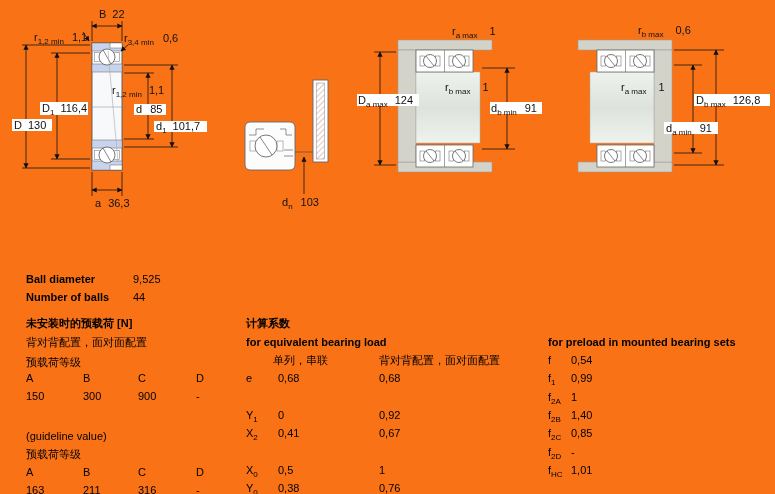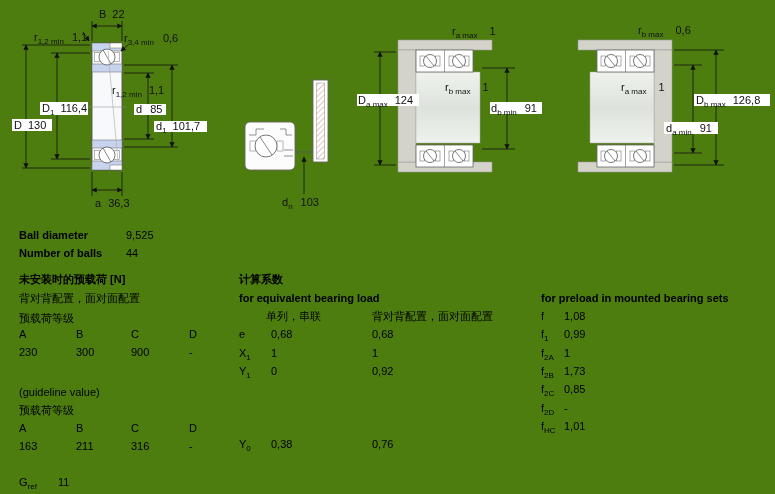--- a/index.html
+++ b/index.html
@@ -1,20 +1,20 @@
 <!DOCTYPE html>
 <html><head>
 <meta charset="utf-8">
 <style>
   html,body{margin:0;padding:0;background:#fff;}
   body{font-family:"Liberation Sans",sans-serif;font-size:11px;color:#000;}
-  .canvas{position:relative;width:775px;height:494px;background:#4d7c0f;overflow:hidden;}
+  .canvas{position:relative;width:775px;height:494px;background:#f97316;overflow:hidden;}
   .abs{position:absolute;}
   .col{position:absolute;white-space:nowrap;}
-  .ln{position:absolute;left:11px;white-space:nowrap;line-height:12px;}
+  .ln{position:absolute;left:18px;white-space:nowrap;line-height:12px;margin-top:44px;}
   .b{font-weight:bold;}
   sub{font-size:8px;line-height:0;}
   
   .grid4{display:grid;grid-template-columns:57px 55px 58px 30px;}
   .speclab{display:inline-block;width:107px;}
   .glab{display:inline-block;width:39px;}
   
   .flab{display:inline-block;width:32px;}
   .fv1{display:inline-block;width:101px;}
   .hc1{display:inline-block;width:106px;margin-left:27px;}
@@ -219,21 +219,21 @@
     <div class="ln b" style="top:48px">未安装时的预载荷 [N]</div>
     <div class="ln" style="top:67px">背对背配置，面对面配置</div>
     <div class="ln" style="top:87px">预载荷等级</div>
     <div class="ln grid4" style="top:103px;width:216px">
       <span>A</span>
       <span>B</span>
       <span>C</span>
       <span>D</span>
     </div>
     <div class="ln grid4" style="top:121px;width:216px">
-      <span>230</span>
+      <span>150</span>
       <span>300</span>
       <span>900</span>
       <span>-</span>
     </div>
 
     <div class="ln" style="top:161px">(guideline value)</div>
     <div class="ln" style="top:179px">预载荷等级</div>
     <div class="ln grid4" style="top:197px;width:216px">
       <span>A</span>
       <span>B</span>
@@ -250,29 +250,30 @@
     <div class="ln" style="top:251px"><span class="glab"><span>G</span><sub>ref</sub></span><span>11</span></div>
   </div>
 
   <div class="col" style="left:228px;top:225px;width:300px;height:269px">
     <div class="ln b" style="top:48px">计算系数</div>
     <div class="ln b" style="top:67px">for equivalent bearing load</div>
     <div class="ln" style="top:85px">
       <span class="hc1">单列，串联</span><span>背对背配置，面对面配置</span>
     </div>
     <div class="ln" style="top:103px"><span class="flab"><span>e</span><sub></sub></span><span class="fv1">0,68</span><span>0,68</span></div>
-    <div class="ln" style="top:122px"><span class="flab"><span>X</span><sub>1</sub></span><span class="fv1">1</span><span>1</span></div>
     <div class="ln" style="top:140px"><span class="flab"><span>Y</span><sub>1</sub></span><span class="fv1">0</span><span>0,92</span></div>
+    <div class="ln" style="top:158px"><span class="flab"><span>X</span><sub>2</sub></span><span class="fv1">0,41</span><span>0,67</span></div>
+    <div class="ln" style="top:195px"><span class="flab"><span>X</span><sub>0</sub></span><span class="fv1">0,5</span><span>1</span></div>
     <div class="ln" style="top:213px"><span class="flab"><span>Y</span><sub>0</sub></span><span class="fv1">0,38</span><span>0,76</span></div>
   </div>
 
   <div class="col" style="left:530px;top:225px;width:240px;height:269px">
     <div class="ln b" style="top:67px">for preload in mounted bearing sets</div>
-    <div class="ln" style="top:85px"><span class="plab"><span>f</span><sub></sub></span><span>1,08</span></div>
+    <div class="ln" style="top:85px"><span class="plab"><span>f</span><sub></sub></span><span>0,54</span></div>
     <div class="ln" style="top:103px"><span class="plab"><span>f</span><sub>1</sub></span><span>0,99</span></div>
     <div class="ln" style="top:122px"><span class="plab"><span>f</span><sub>2A</sub></span><span>1</span></div>
-    <div class="ln" style="top:140px"><span class="plab"><span>f</span><sub>2B</sub></span><span>1,73</span></div>
+    <div class="ln" style="top:140px"><span class="plab"><span>f</span><sub>2B</sub></span><span>1,40</span></div>
     <div class="ln" style="top:158px"><span class="plab"><span>f</span><sub>2C</sub></span><span>0,85</span></div>
     <div class="ln" style="top:177px"><span class="plab"><span>f</span><sub>2D</sub></span><span>-</span></div>
     <div class="ln" style="top:195px"><span class="plab"><span>f</span><sub>HC</sub></span><span>1,01</span></div>
   </div>
 
 </div>
 
 </body></html>

